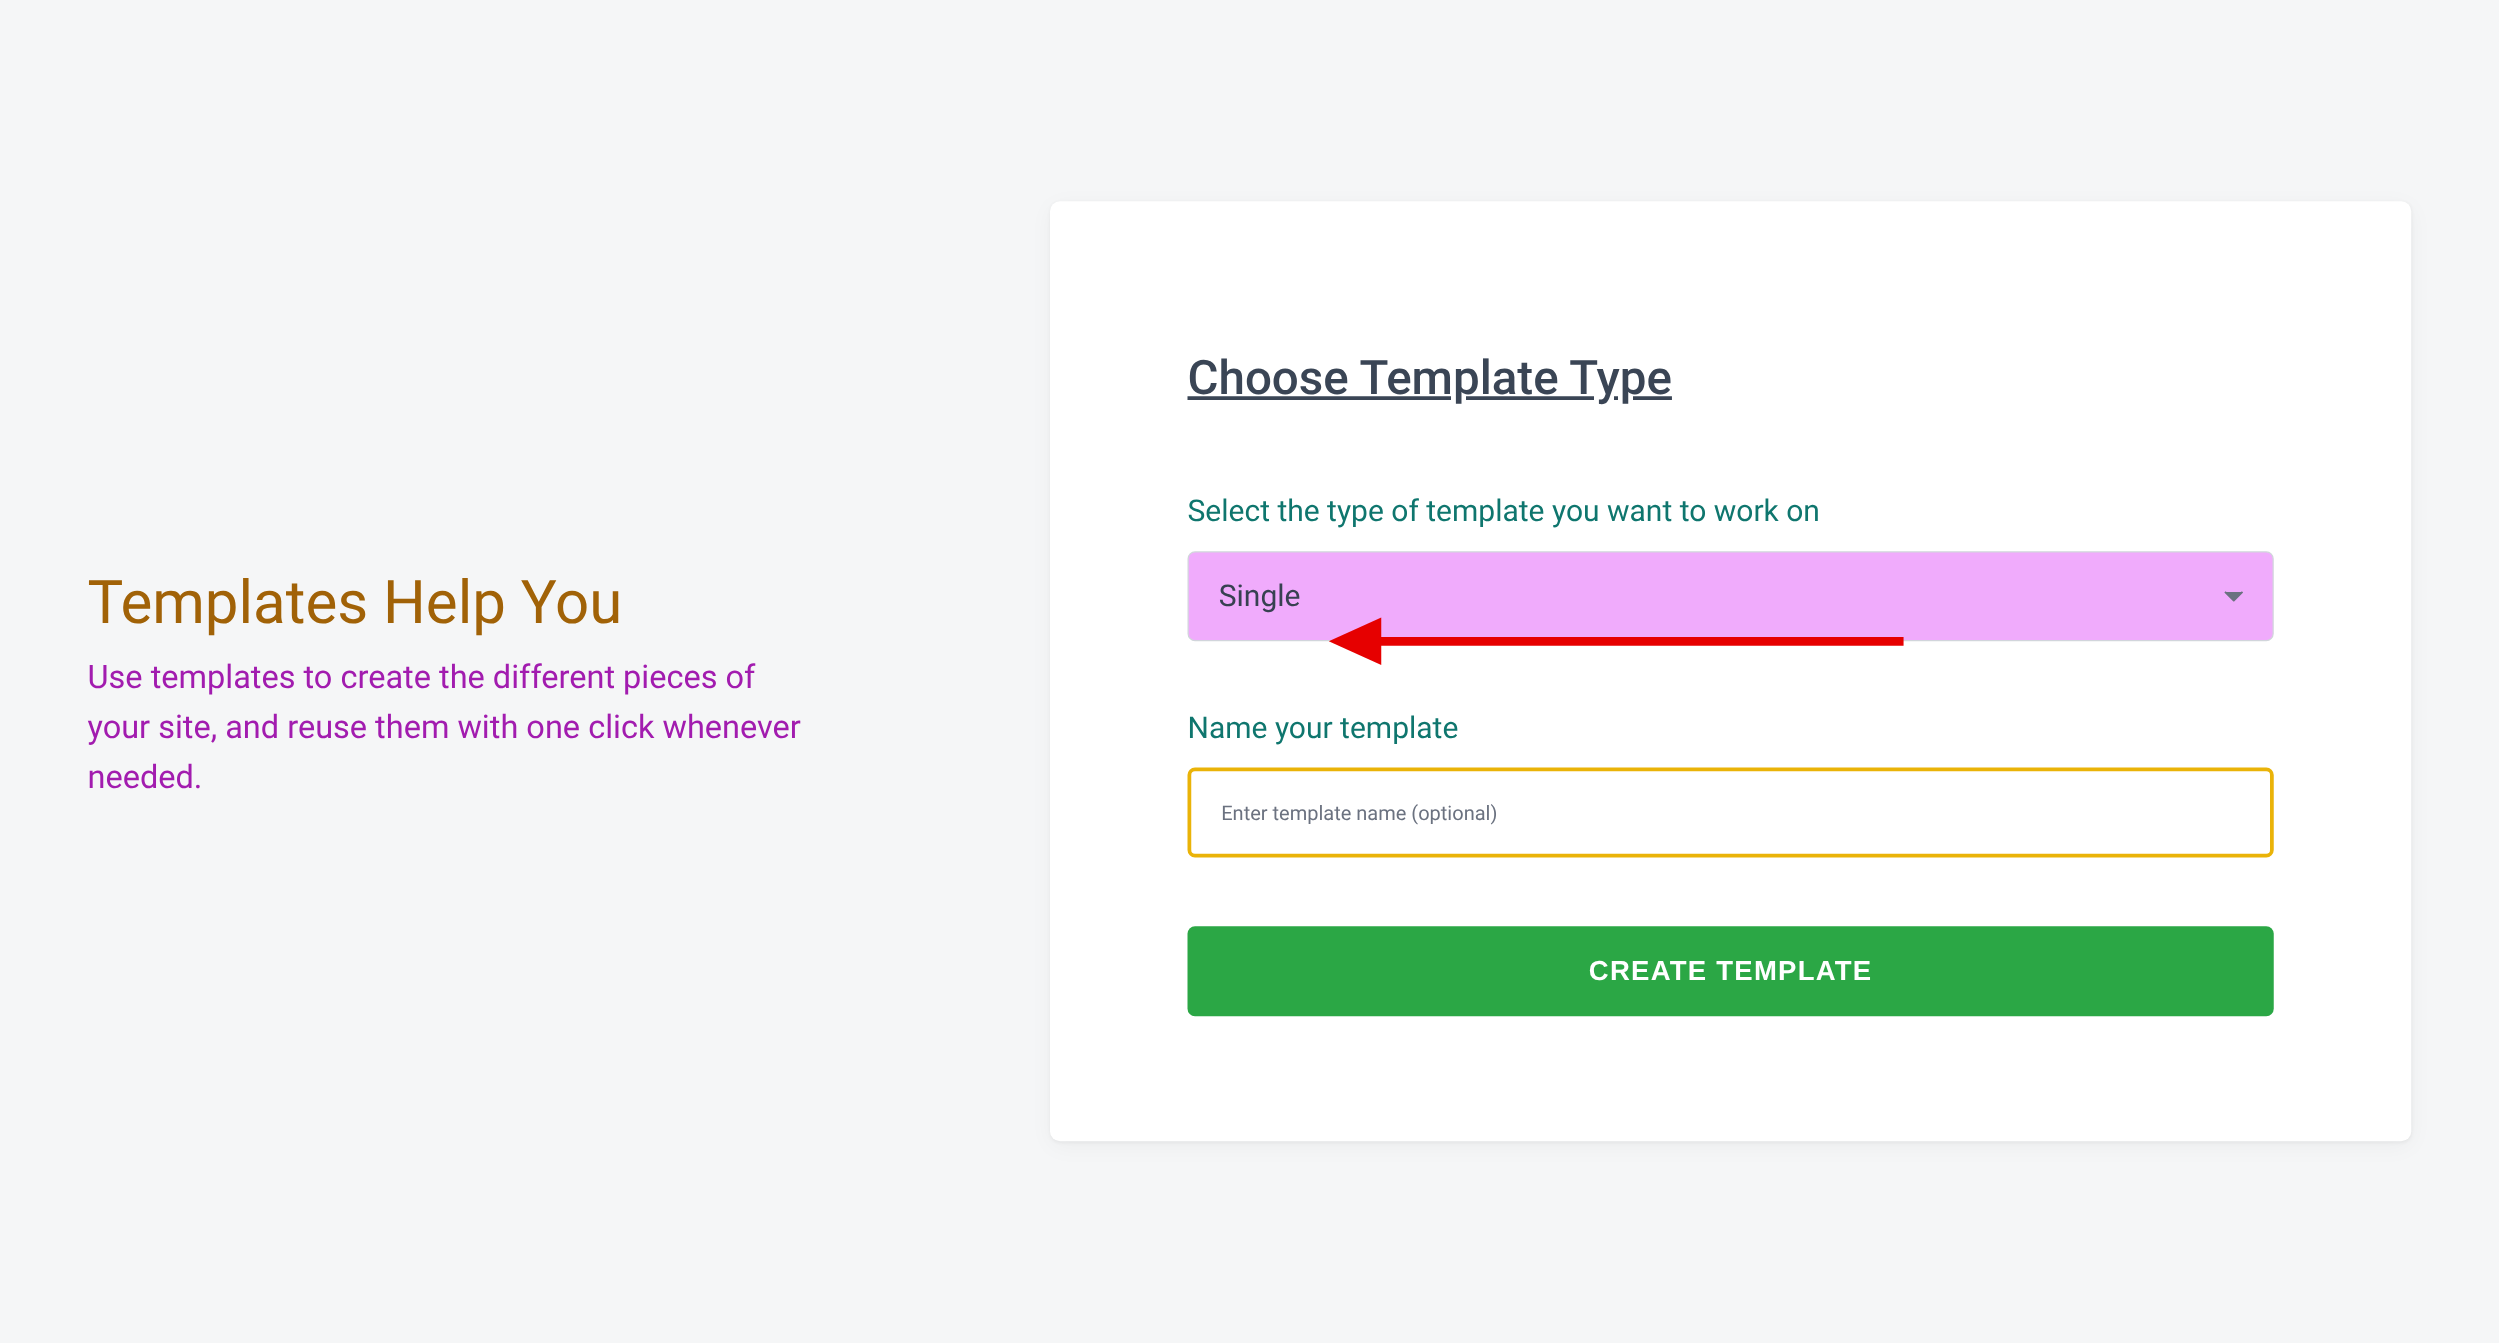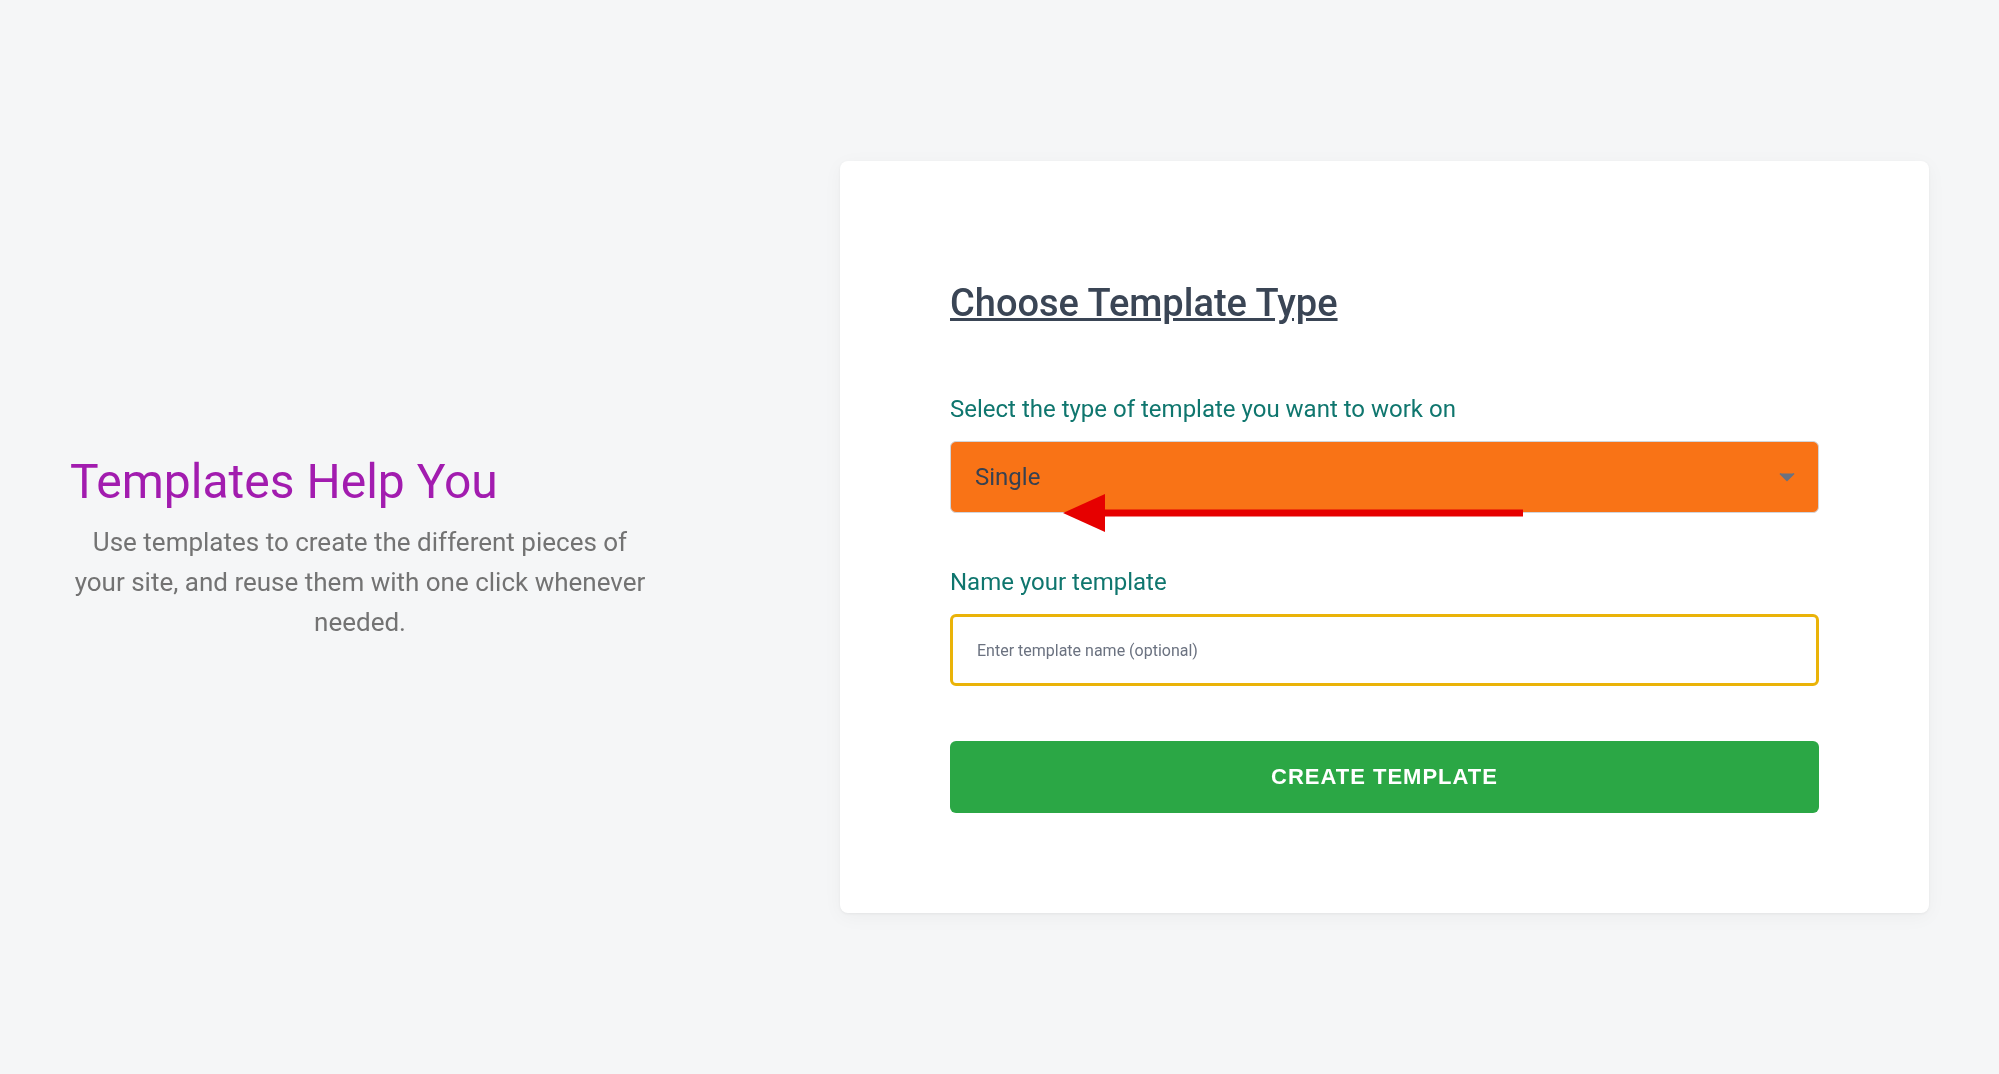--- a/index.html
+++ b/index.html
@@ -17,38 +17,37 @@
       padding: 0 70px;
       gap: 130px;
     }
     .left-panel {
       flex: 0 0 640px;
       padding-top: 20px;
     }
     .heading-line1 {
       font-size: 48px;
       font-weight: 400;
-      color: #a21caf;
+      color: #a16207;
       line-height: 1.3;
       margin-bottom: 8px;
     }
     .heading-line2 {
       font-size: 48px;
       font-weight: 700;
       color: #4a5568;
       line-height: 1.3;
       margin-bottom: 60px;
     }
     .description {
       font-size: 26px;
       font-weight: 400;
-      color: #737373;
+      color: #a21caf;
       line-height: 1.55;
       max-width: 580px;
-      text-align: center;
     }
     .right-panel {
       flex: 1;
       background: #ffffff;
       border-radius: 8px;
       box-shadow: 0 1px 3px rgba(0,0,0,0.05), 0 4px 20px rgba(0,0,0,0.04);
       padding: 120px 110px 100px 110px;
       position: relative;
       max-width: 1100px;
     }
@@ -71,21 +70,21 @@
       margin-bottom: 55px;
     }
     .select-input {
       width: 100%;
       height: 72px;
       border: 1px solid #d1d5db;
       border-radius: 6px;
       padding: 0 24px;
       font-size: 24px;
       color: #374151;
-      background: #f97316;
+      background: #f0abfc;
       appearance: none;
       cursor: pointer;
       font-family: inherit;
     }
     .select-caret {
       position: absolute;
       right: 24px;
       top: 50%;
       transform: translateY(-50%);
       pointer-events: none;

